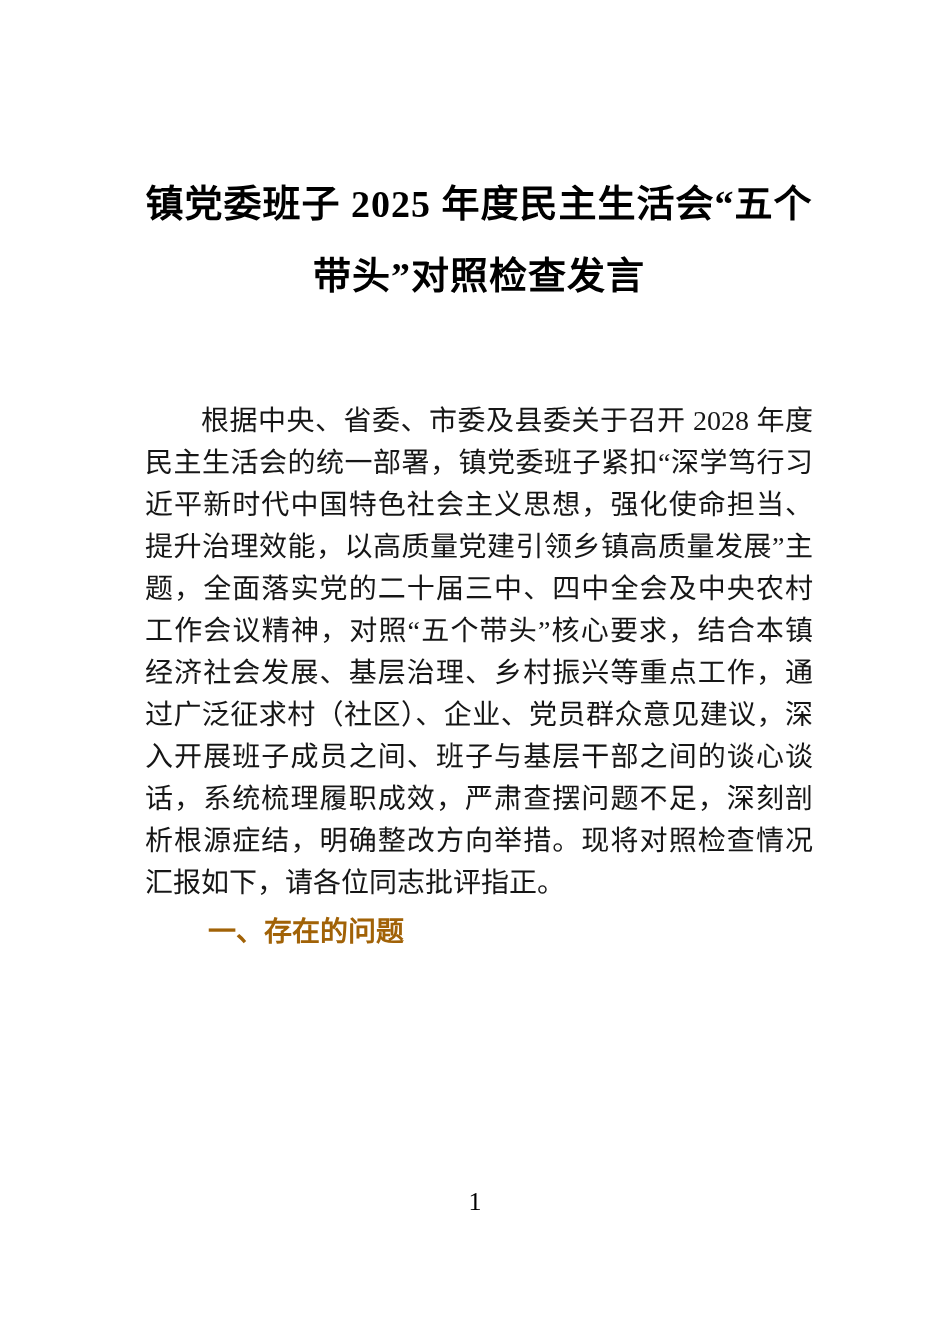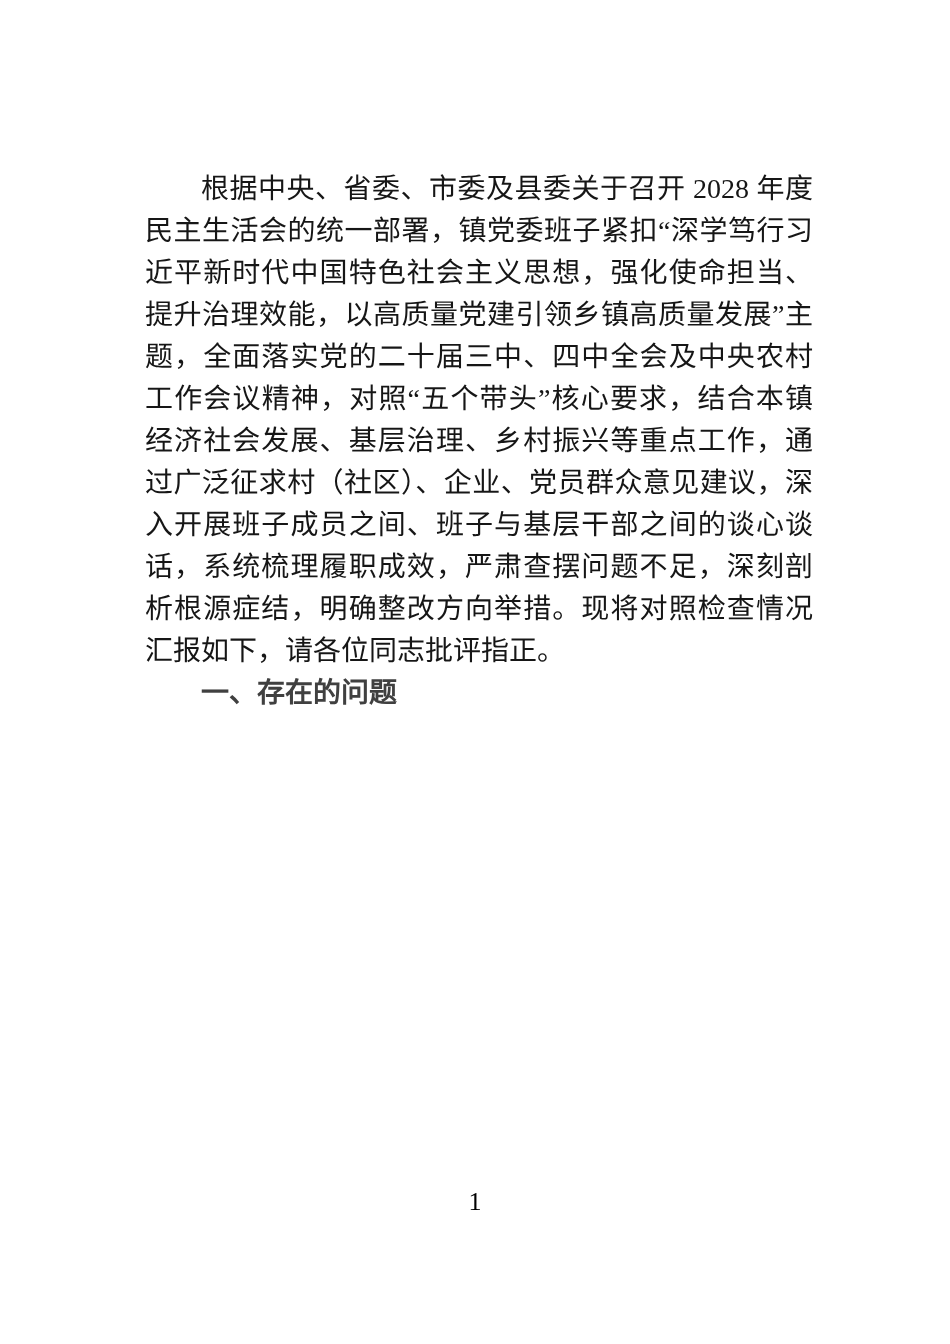--- a/index.html
+++ b/index.html
@@ -36,26 +36,26 @@
     font-family: "Liberation Serif", serif;
     font-size: 28px;
     line-height: 42px;
     color: #161616;
     text-align: justify;
     text-justify: inter-character;
     text-indent: 2em;
     word-break: break-all;
   }
   .section-heading {
-    margin: 0;
+    margin: 7px;
     font-family: "Liberation Sans", sans-serif;
     font-weight: 700;
     font-size: 28px;
     line-height: 42px;
-    color: #404040;
+    color: #a16207;
     text-indent: 2em;
   }
   .lead-bold {
     font-weight: 700;
     color: #0b0b0b;
   }
   .page-number {
     position: absolute;
     left: 0;
     right: 0;
@@ -65,20 +65,21 @@
     font-size: 26px;
     line-height: 32px;
     color: #000000;
   }
 </style>
 </head>
 <body>
 
 <div class="page">
   <div class="content">
+    <h1 class="doc-title">镇党委班子 2025 年度民主生活会“五个带头”对照检查发言</h1>
 
     <p class="para">根据中央、省委、市委及县委关于召开 2028 年度民主生活会的统一部署，镇党委班子紧扣“深学笃行习近平新时代中国特色社会主义思想，强化使命担当、提升治理效能，以高质量党建引领乡镇高质量发展”主题，全面落实党的二十届三中、四中全会及中央农村工作会议精神，对照“五个带头”核心要求，结合本镇经济社会发展、基层治理、乡村振兴等重点工作，通过广泛征求村（社区）、企业、党员群众意见建议，深入开展班子成员之间、班子与基层干部之间的谈心谈话，系统梳理履职成效，严肃查摆问题不足，深刻剖析根源症结，明确整改方向举措。现将对照检查情况汇报如下，请各位同志批评指正。</p>
 
     <p class="section-heading">一、存在的问题</p>
 
   </div>
 
   <div class="page-number">1</div>
 </div>
 

